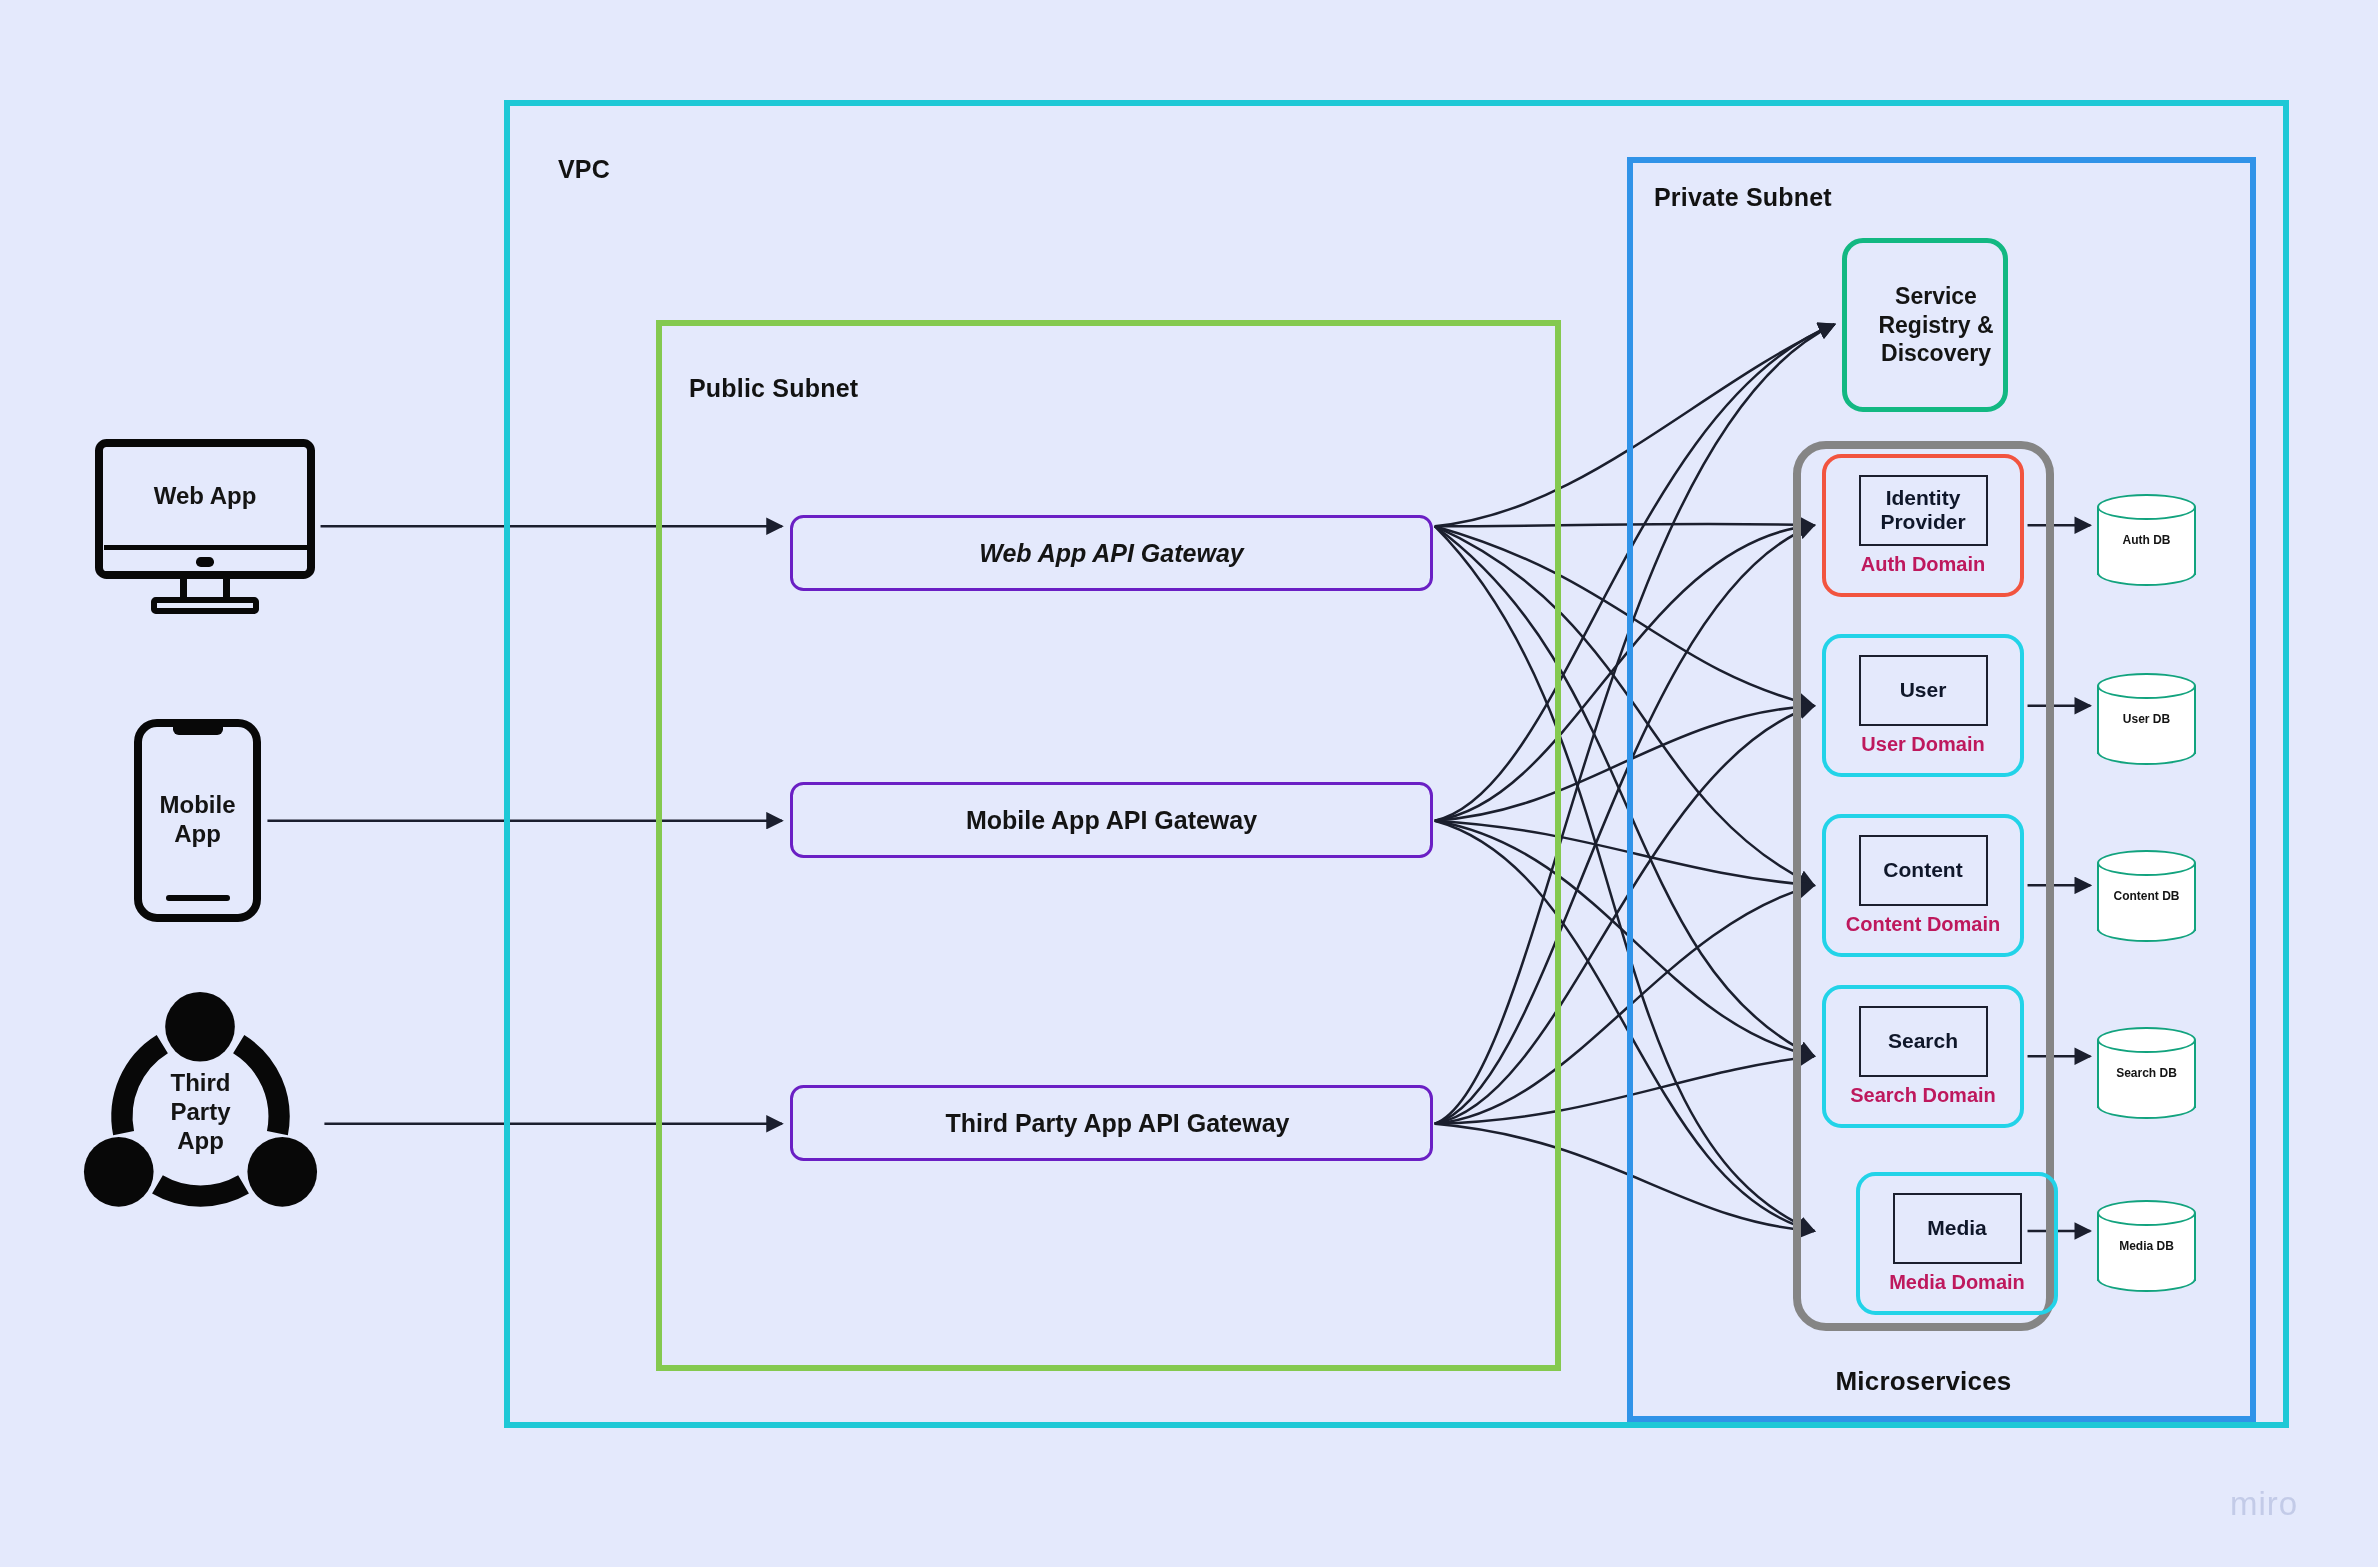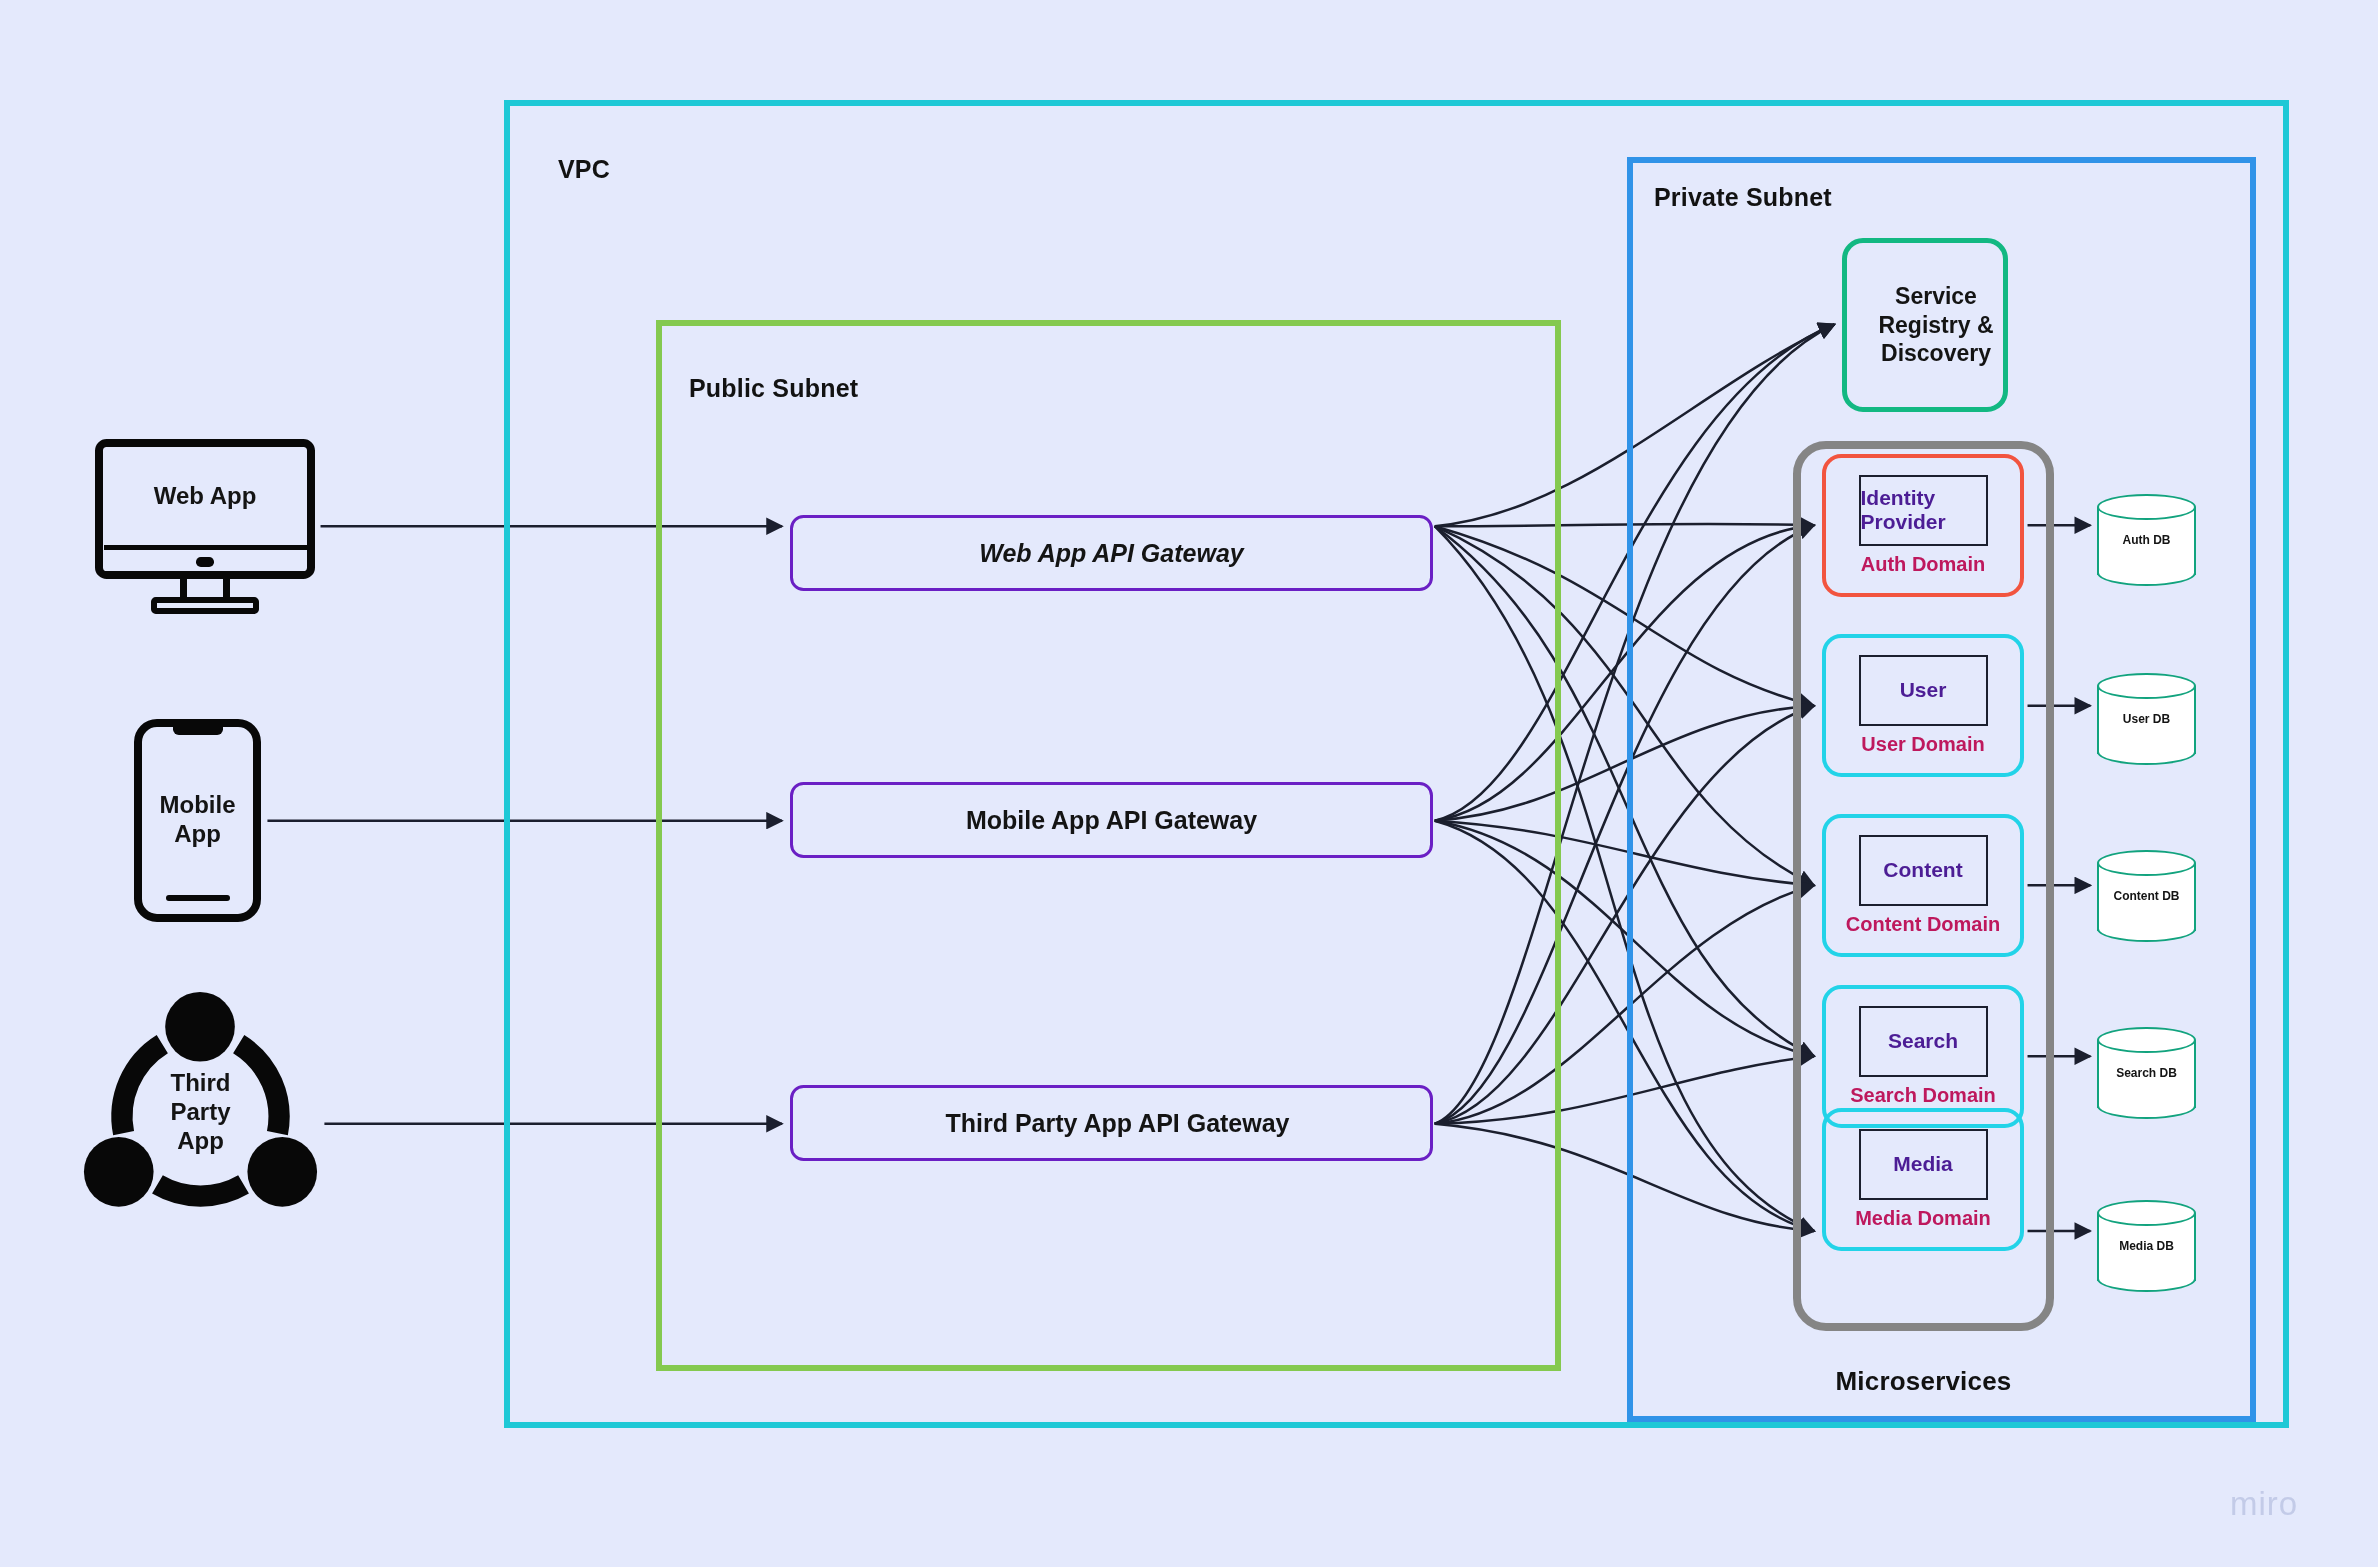--- a/index.html
+++ b/index.html
@@ -113,38 +113,38 @@
     justify-content: center;
   }
   .domain.auth { border-color: #f2543f; }
   .domain-inner {
     width: 129px; height: 71px;
     border: 2.9px solid #1b1f2e;
     box-sizing: border-box;
     display: flex;
     align-items: center;
     justify-content: center;
-    text-align: left;
+    text-align: center;
     font-weight: bold;
     font-size: 21px;
     line-height: 1.15;
-    color: #4c1d95;
+    color: #0f172a;
   }
   .domain-label {
     margin-top: 7.7px;
     font-weight: bold;
     font-size: 20px;
     color: #be185d;
     white-space: nowrap;
   }
   .d-auth { top: 454px; }
   .d-user { top: 634px; }
   .d-content { top: 814px; }
   .d-search { top: 985px; }
-  .d-media { top: 1108px; }
+  .d-media { top: 1172px; margin-left: 34px; }
 
   
   .db {
     left: 2097px;
     width: 99px;
     height: 92px;
   }
   .db .cyl-body {
     position: absolute;
     left: 0; top: 12.6px;

